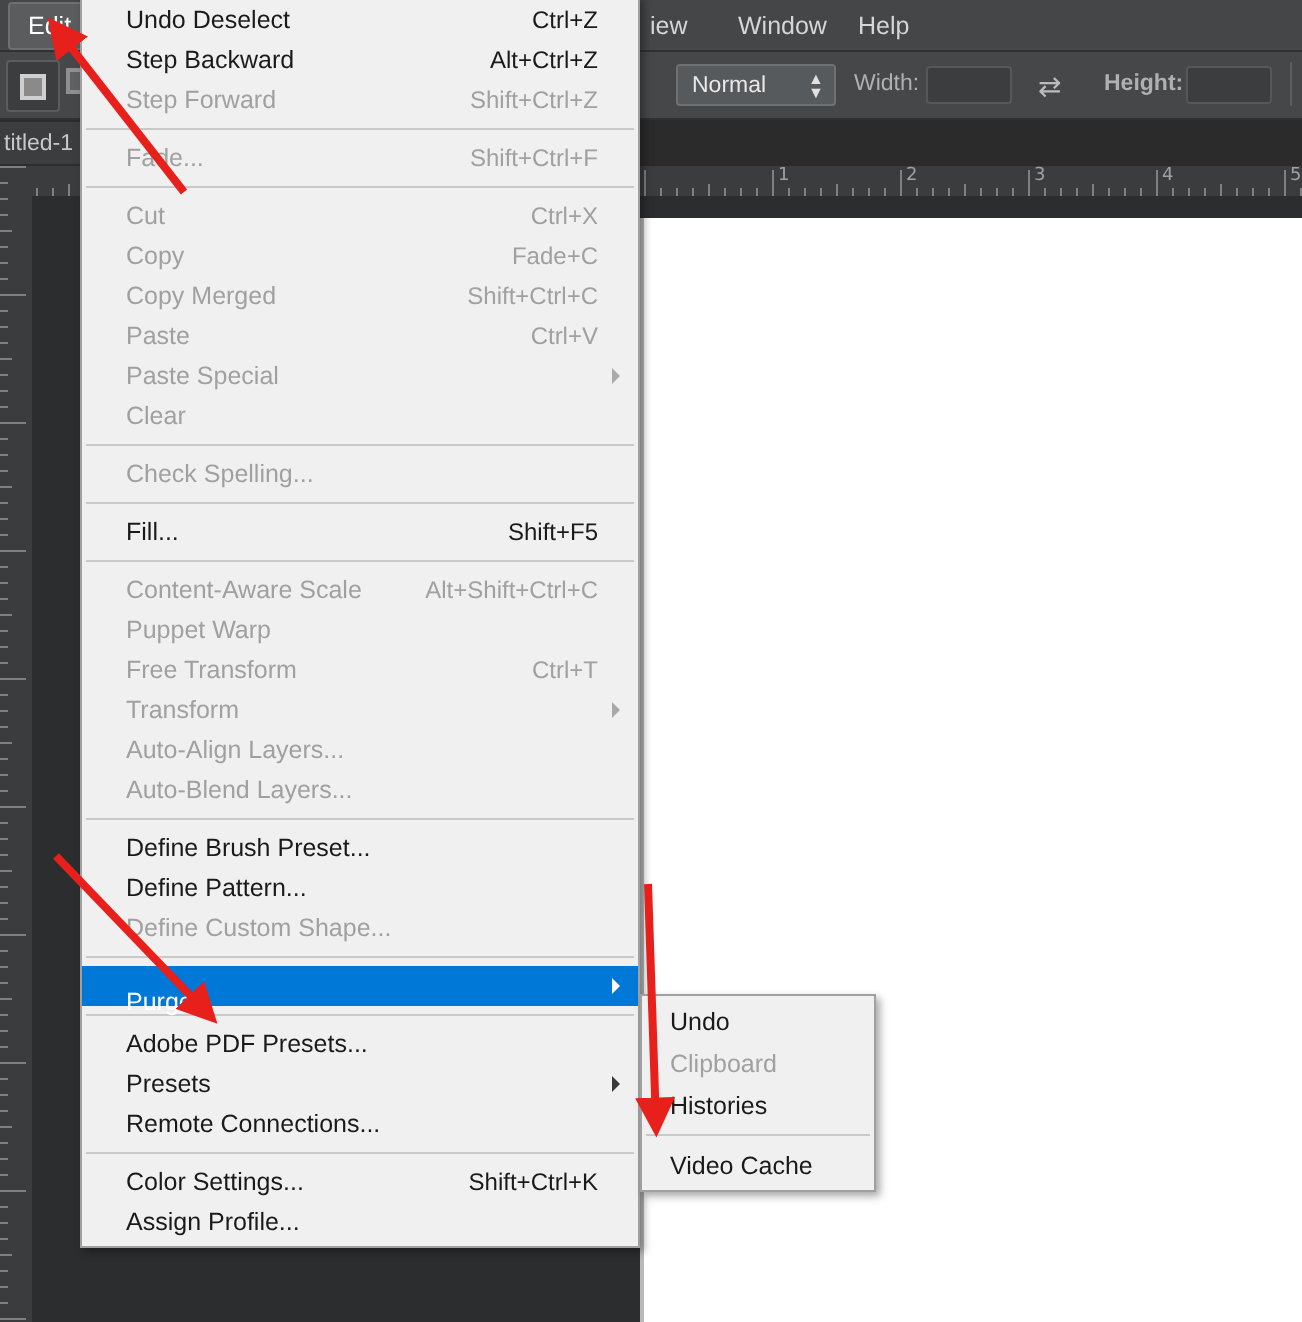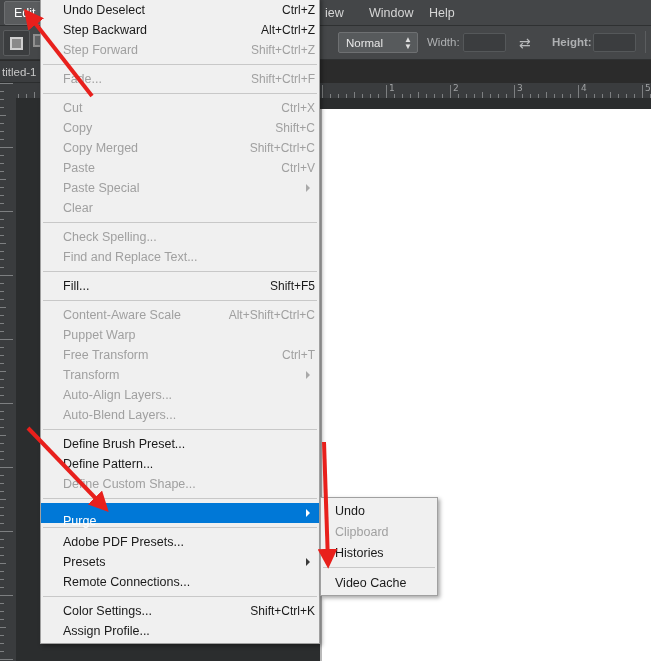--- a/index.html
+++ b/index.html
@@ -167,21 +167,21 @@
   .mi {
     position: relative;
     height: 20px;
     display: flex; align-items: center;
     padding: 0 10px 0 22px;
     white-space: nowrap;
     line-height: 20px;
   }
   .mi .label { flex: 0 0 auto; }
   .mi .accel {
-    position: absolute; right: 4px;
+    position: absolute; right: 20px;
     color: #1a1a1a; font-size: 12px;
   }
   .mi.disabled .label, .mi.disabled .accel { color: #a0a0a0; }
   .mi.highlight { background: #0078d7; }
   .mi.highlight .label { color: #ffffff; margin-top: 16px; }
   .mi .submarker {
     position: absolute; right: 9px; top: 6px;
     width: 0; height: 0;
     border-left: 4px solid #3a3a3a;
     border-top: 4px solid transparent;
@@ -432,43 +432,40 @@
         <span class="label">Fade...</span>
         <span class="accel">Shift+Ctrl+F</span>
       </div>
       <div class="sep"></div>
       <div class="mi disabled">
         <span class="label">Cut</span>
         <span class="accel">Ctrl+X</span>
       </div>
       <div class="mi disabled">
         <span class="label">Copy</span>
-        <span class="accel">Shift+C</span>
+        <span class="accel">Fade+C</span>
       </div>
       <div class="mi disabled">
         <span class="label">Copy Merged</span>
         <span class="accel">Shift+Ctrl+C</span>
       </div>
       <div class="mi disabled">
         <span class="label">Paste</span>
         <span class="accel">Ctrl+V</span>
       </div>
       <div class="mi disabled">
         <span class="label">Paste Special</span>
         <span class="submarker"></span>
       </div>
       <div class="mi disabled">
         <span class="label">Clear</span>
       </div>
       <div class="sep"></div>
       <div class="mi disabled">
         <span class="label">Check Spelling...</span>
-      </div>
-      <div class="mi disabled">
-        <span class="label">Find and Replace Text...</span>
       </div>
       <div class="sep"></div>
       <div class="mi">
         <span class="label">Fill...</span>
         <span class="accel">Shift+F5</span>
       </div>
       <div class="sep"></div>
       <div class="mi disabled">
         <span class="label">Content-Aware Scale</span>
         <span class="accel">Alt+Shift+Ctrl+C</span>

